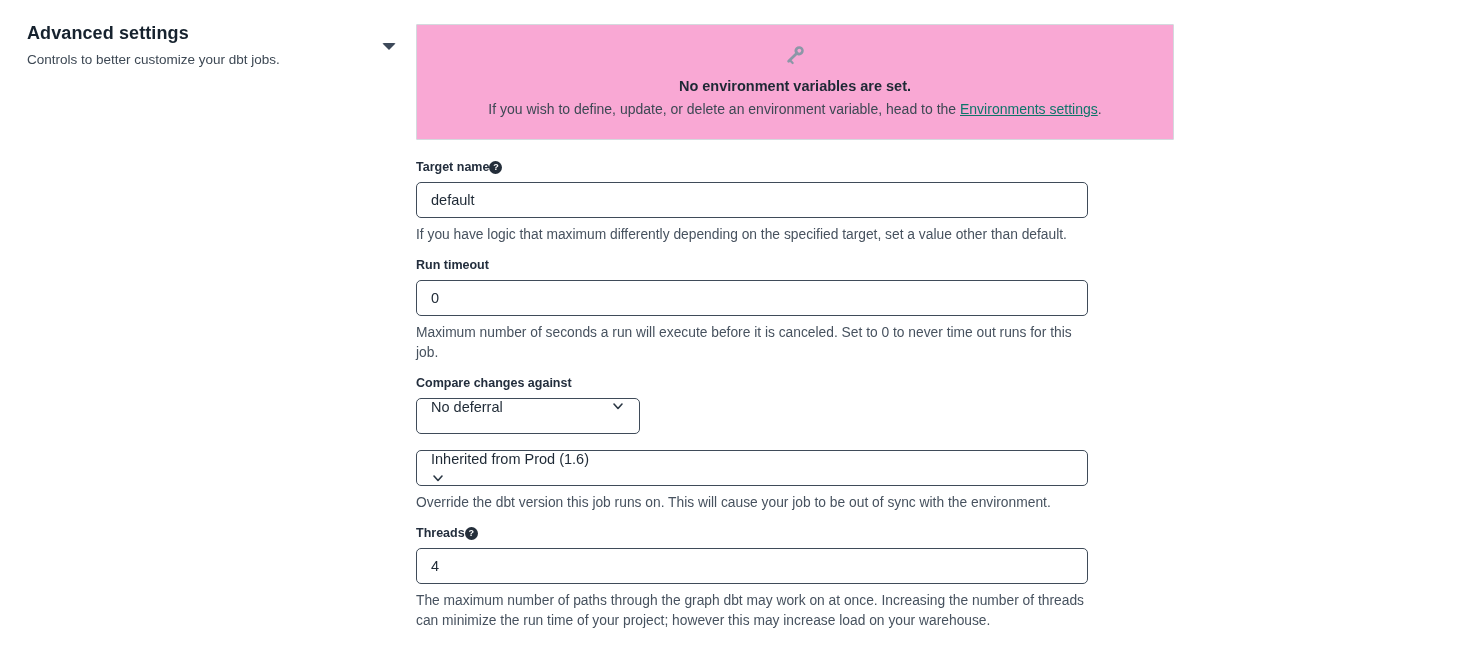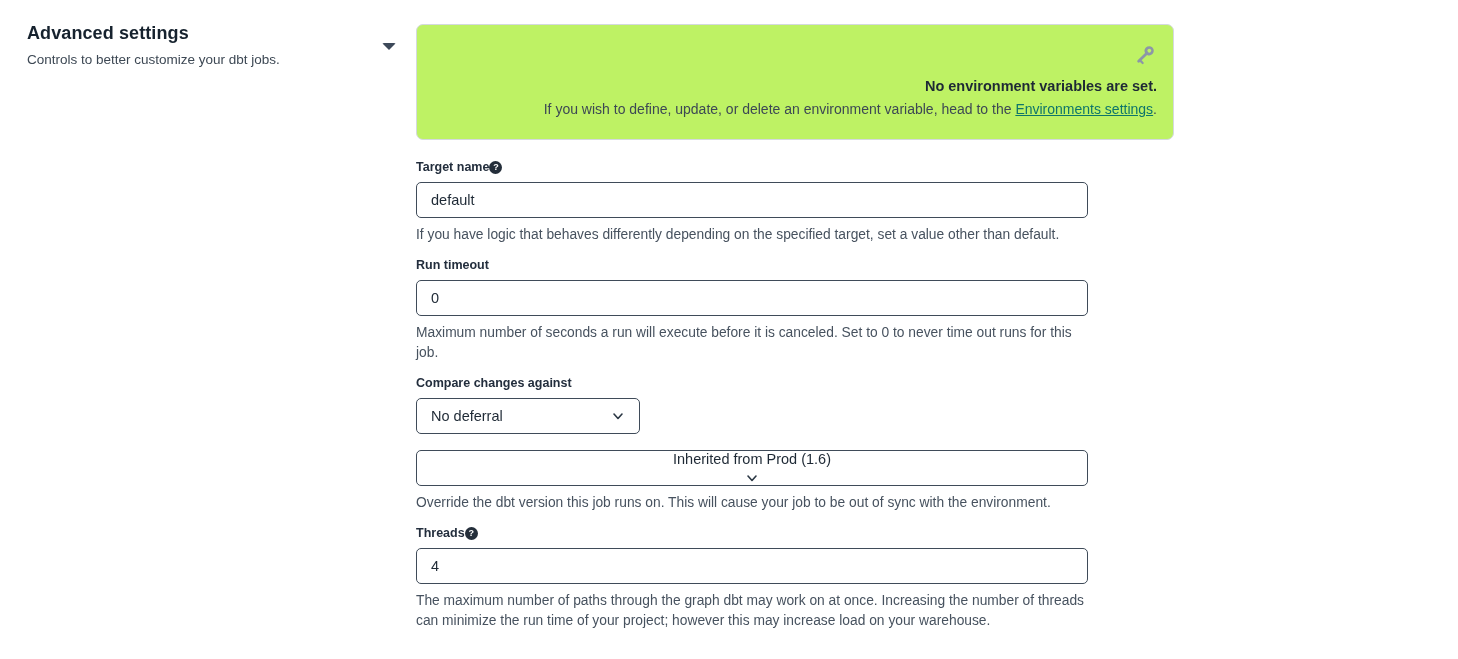--- a/index.html
+++ b/index.html
@@ -50,23 +50,23 @@
     border-radius: 2px;
   }
   
   .content-col {
     flex: 1 1 auto;
     padding: 24px 31px 0 0;
   }
   .env-card {
     width: 100%;
     border: 1px solid #d4d9de;
-    border-radius: 7px;
-    background: #bef264;
-    text-align: right;
+    border-radius: 1px;
+    background: #f9a8d4;
+    text-align: center;
     padding: 18px 16px 20px 16px;
     margin-bottom: 20px;
   }
   .env-card .key-icon-wrap {
     display: inline-block;
     width: 24px; height: 24px;
     transform: rotate(45deg);
   }
   .env-title {
     margin-top: 5px;
@@ -123,21 +123,20 @@
     color: #1e2935;
     background: #ffffff;
     outline: none;
   }
   .select-box {
     height: 36px;
     border: 1px solid #3f4b59;
     border-radius: 5px;
     background: #ffffff;
     display: flex;
-    align-items: center;
     justify-content: space-between;
     padding: 0 14px;
     font-size: 14.5px;
     color: #1e2935;
     cursor: pointer;
   }
   .select-box.narrow { width: 224px; }
   .select-box.wide { width: 672px; flex-direction: column; }
   .chevron-svg { flex: 0 0 auto; }
   .helper-text {
@@ -174,21 +173,21 @@
     </div>
 
     <div class="form-col">
 
       <div class="form-group">
         <div class="field-label">
           <span>Target name</span>
           <span class="help-icon">?</span>
         </div>
         <input class="text-input" type="text" value="default" style="">
-        <p class="helper-text">If you have logic that behaves differently depending on the specified target, set a value other than default.</p>
+        <p class="helper-text">If you have logic that maximum differently depending on the specified target, set a value other than default.</p>
       </div>
 
       <div class="form-group">
         <div class="field-label">
           <span>Run timeout</span>
         </div>
         <input class="text-input" type="text" value="0" style="">
         <p class="helper-text">Maximum number of seconds a run will execute before it is canceled. Set to 0 to never time out runs for this job.</p>
       </div>
 

